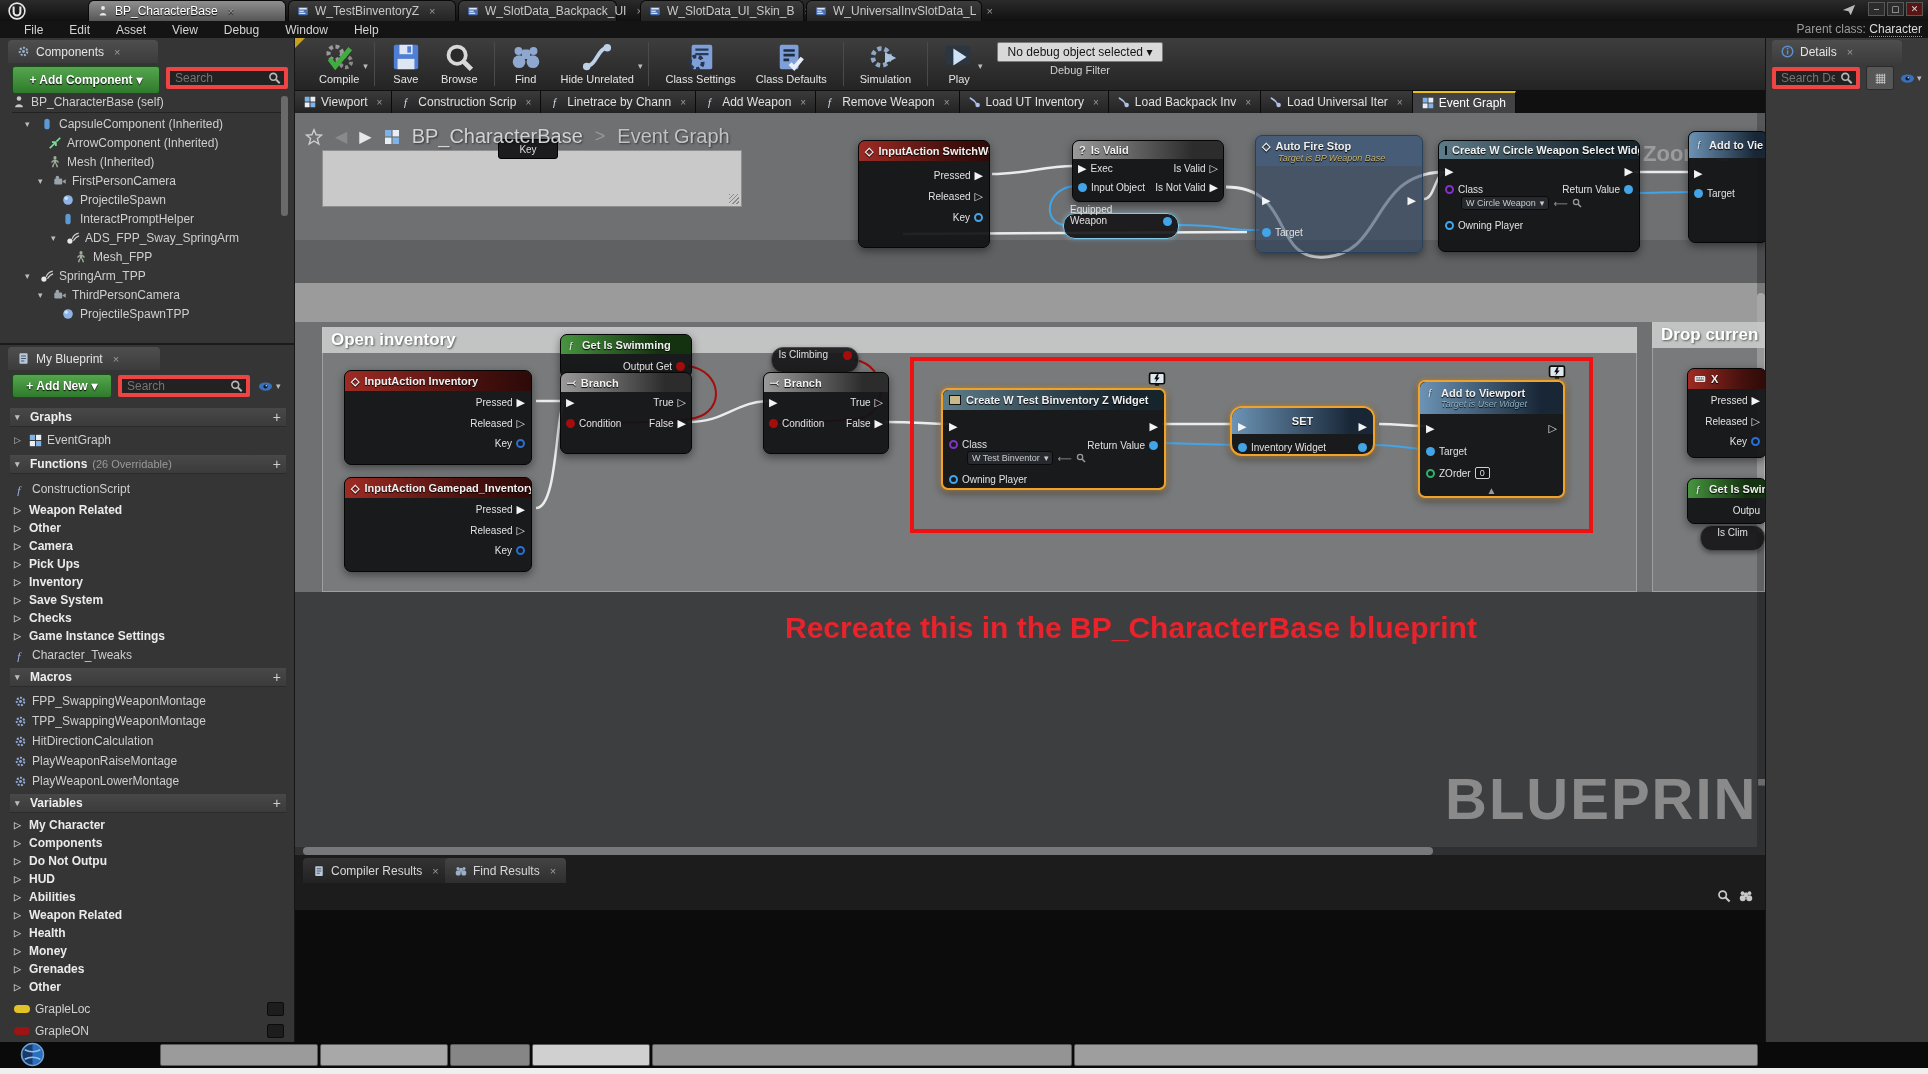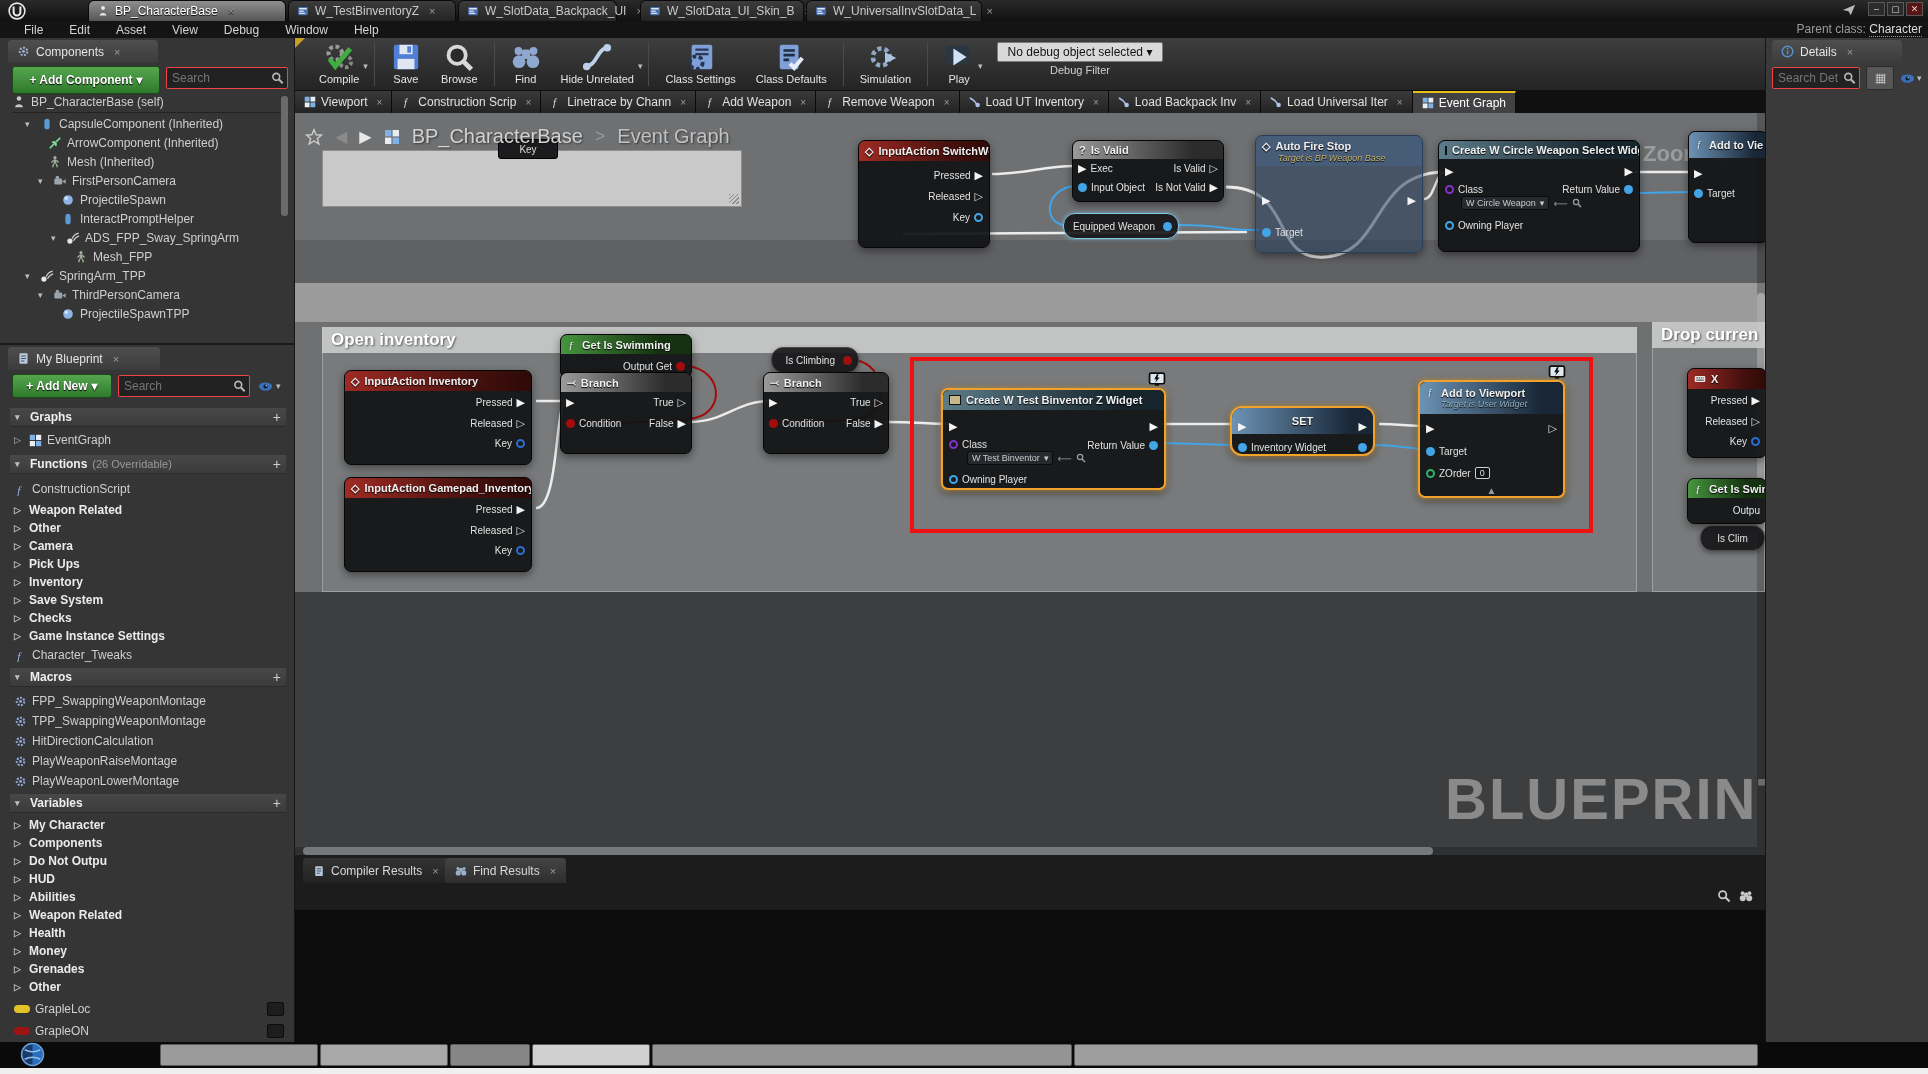--- a/index.html
+++ b/index.html
@@ -46,27 +46,27 @@
 .nhead.blue{background:linear-gradient(90deg,#6c93b5,#182636 85%)}
 .nsub{font-size:9px;font-style:italic;color:#8fb0c0;font-weight:normal}
 .prow{position:absolute;display:flex;align-items:center;gap:4px;font-size:10px;height:16px;color:#e2e2e2;white-space:nowrap}
 .xe{font-size:11px;color:#f4f4f4;line-height:1}
 .xe.dim{color:#e0e0e0}
 .dot{width:9px;height:9px;border-radius:50%;flex:none}
 .ncombo{background:#262a2e;border:1px solid #0a0a0a;border-radius:3px;font-size:9px;color:#c9c9c9;padding:1px 4px;display:flex;gap:4px;align-items:center}
 .zbox{border:1px solid #cfcfcf;background:#101215;font-size:9px;padding:0 4px;border-radius:2px;color:#ddd}
 .cmh{position:absolute;background:rgba(201,201,201,.92);color:#fff;font-weight:bold;font-size:17px;text-shadow:1px 1px 2px rgba(0,0,0,.55);padding:3px 9px;z-index:4;white-space:nowrap;overflow:hidden}
 .cmb{position:absolute;background:rgba(255,255,255,.07);border:1px solid rgba(230,230,230,.35);border-top:none;z-index:3}
-.pill{position:absolute;background:rgba(20,20,22,.9);border:1px solid #4a4a4a;border-radius:12px;display:flex;align-items:center;justify-content:flex-end;gap:8px;font-size:10px;color:#e0e0e0;box-shadow:0 2px 5px rgba(0,0,0,.4);padding:12px 6px;z-index:7}
+.pill{position:absolute;background:rgba(20,20,22,.9);border:1px solid #4a4a4a;border-radius:12px;display:flex;align-items:flex-end;justify-content:flex-end;gap:15px;font-size:10px;color:#e0e0e0;box-shadow:0 2px 5px rgba(0,0,0,.4);padding:12px 6px;z-index:7}
 .monitor{position:absolute;width:20px;height:17px;z-index:8}
 
 #leftcol{position:absolute;left:0;top:38px;width:295px;height:1004px;background:#353535;border-right:1px solid #161616}
 .ptab{position:absolute;height:23px;background:linear-gradient(#4e4e4e,#3c3c3c);border-radius:4px 4px 0 0;display:flex;align-items:center;gap:6px;padding:0 9px;color:#e4e4e4;font-size:12px}
 .greenbtn{position:absolute;background:linear-gradient(#55a64e,#2f7a2c);border:1px solid #1c4a1a;border-radius:3px;color:#fff;font-weight:bold;font-size:12px;display:flex;align-items:center;justify-content:center;gap:4px;text-shadow:0 1px 1px #000}
-.searchbox{position:absolute;background:#222;border:1px solid #ef4444;border-radius:2px;color:#cfcfcf}
+.searchbox{position:absolute;background:#222;border:4px solid #ef4444;border-radius:2px;color:#cfcfcf}
 .searchbox input{position:absolute;left:5px;top:1px;right:20px;bottom:1px;width:calc(100% - 26px);background:transparent;border:none;outline:none;color:#cfcfcf;font-size:12px;font-family:"Liberation Sans",sans-serif}
 .searchbox .mag{position:absolute;right:3px;top:50%;transform:translateY(-50%);width:13px;height:13px;color:#b8b8b8}
 .crow{position:absolute;left:12px;right:14px;height:18px;display:flex;align-items:center;gap:5px;color:#cfcfcf;font-size:12px;white-space:nowrap}
 .exp{color:#bdbdbd;font-size:9px;width:10px;flex:none}
 .cath{position:absolute;left:10px;right:8px;height:19px;background:linear-gradient(#484848,#3b3b3b);border-bottom:1px solid #2b2b2b;font-weight:bold;color:#efefef;display:flex;align-items:center;gap:5px;padding:0 5px;font-size:12px}
 .cath .plus{margin-left:auto;color:#cfcfcf;font-weight:normal;font-size:14px}
 .brow{position:absolute;left:14px;right:10px;height:18px;display:flex;align-items:center;gap:5px;color:#cfcfcf;font-size:12px;white-space:nowrap}
 .brow.bold{font-weight:bold;color:#ebebeb}
 .vpill{width:16px;height:8px;border-radius:4px;flex:none}
 .vextra{margin-left:auto;width:17px;height:14px;background:#1d1d1d;border:1px solid #0c0c0c;border-radius:2px;flex:none}
@@ -439,20 +439,21 @@
     <div class="zone" style="top:170px;height:39px;background:#9b9b9b"></div>
     <div class="zone grid" style="top:479px;height:263px;background:#3d3e40"></div>
 
     <div class="cmb" style="left:27px;top:214px;width:1315px;height:265px"></div>
     <div class="cmh" style="left:27px;top:214px;width:1315px">Open inventory</div>
     <div class="cmb" style="left:1357px;top:209px;width:113px;height:270px"></div>
     <div class="cmh" style="left:1357px;top:209px;width:113px">Drop curren</div>
 
     <div class="abs" style="left:1348px;top:28px;font-size:22px;font-weight:bold;color:rgba(230,230,230,.38);z-index:4">Zoom -2</div>
     <div class="abs" style="left:1150px;top:652px;font-size:58px;font-weight:bold;letter-spacing:2px;color:rgba(190,190,190,.6)">BLUEPRINT</div>
+    <div class="abs" style="left:490px;top:498px;width:900px;font-size:30px;font-weight:800;color:#e8232b;white-space:nowrap">Recreate this in the BP_CharacterBase blueprint</div>
 
     <div class="abs" style="left:615px;top:244px;width:683px;height:176px;border:4px solid #ee1111;z-index:9"></div>
 
     <svg id="wires" width="1470" height="742">
       <g fill="none">
         <path d="M697,61 C730,61 748,53 779,53" stroke="#ececec" stroke-width="2.5"></path>
         <path d="M608,121 L952,119" stroke="#ececec" stroke-width="2.5"></path>
         <path d="M931,74 C1000,74 975,148 1030,144 C1090,140 1075,62 1147,59" stroke="#ececec" stroke-width="3"></path>
         <path d="M1129,86 C1140,86 1140,59 1151,59" stroke="#ececec" stroke-width="2.5"></path>
         <path d="M1339,59 L1395,59" stroke="#ececec" stroke-width="2.5"></path>
@@ -707,21 +708,21 @@
         </div>
       <div class="prow" style="right:6px;top:64px">
           <span>Key</span>
           <span class="dot" style="border:2px solid #2a6fd4"></span>
         </div>
     </div>
 
     <div class="node sel" style="left:646px;top:275px;width:225px;height:102px;z-index:10">
       <div class="nhead slate">
           <span style="width:12px;height:10px;background:#c8b88a;border:1px solid #111;display:inline-block"></span>
-          <span>Create W Test Binventor Z Widget</span>
+          <span>Create W Test Binventory Z Widget</span>
         </div>
       <div class="prow" style="left:6px;top:28px">
           <span class="xe">▶</span>
         </div>
       <div class="prow" style="right:6px;top:28px">
           <span class="xe">▶</span>
         </div>
       <div class="prow" style="left:6px;top:46px">
           <span class="dot" style="border:2px solid #8133c9"></span>
           <span>Class</span>

